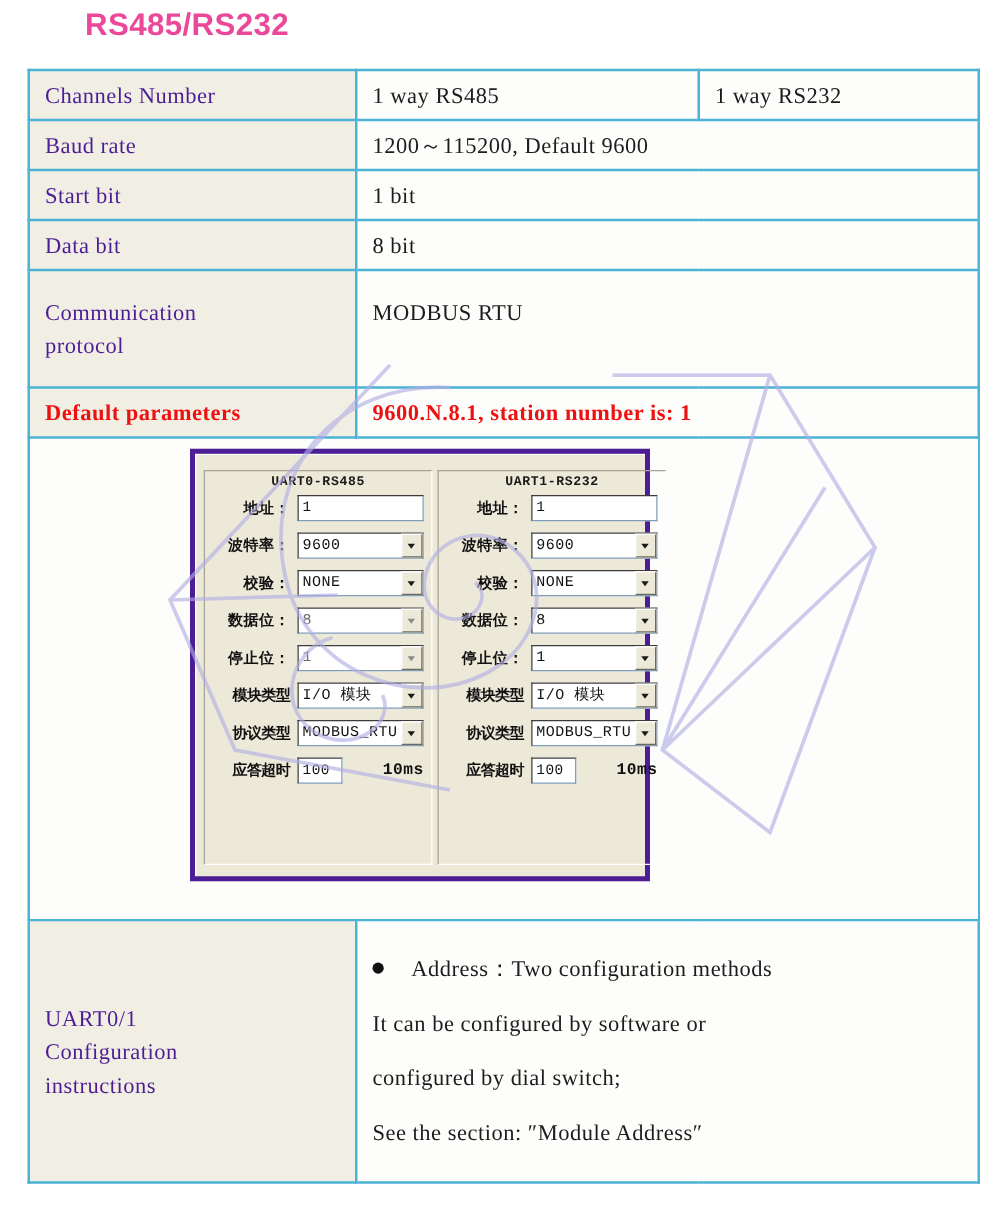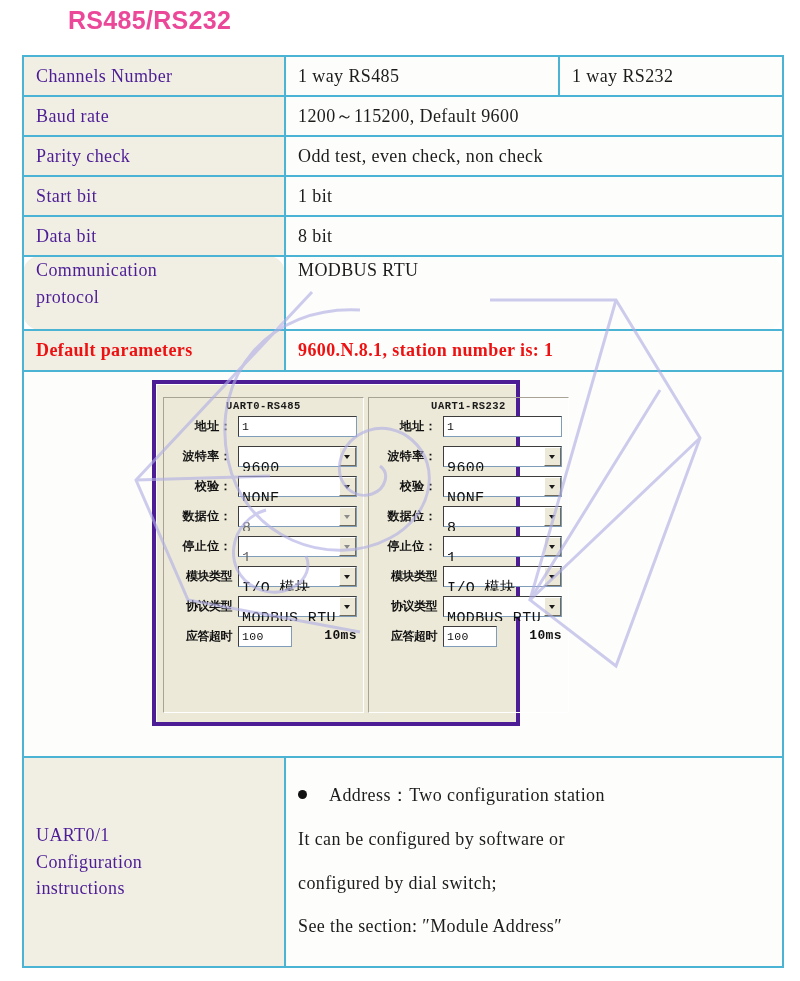--- a/index.html
+++ b/index.html
@@ -64,21 +64,21 @@
   #spec-table td.label {
     width: 238px;
     background: #f1eee4;
     color: #4c1d95;
   }
   #spec-table td.val-a { width: 250px; }
   #spec-table tr.highlight td {
     color: #ee1111;
     font-weight: bold;
   }
-  #spec-table td.tall { height: 66px; vertical-align: top; padding-top: 0; border-radius: 17px; }
+  #spec-table td.tall { height: 66px; vertical-align: top; padding-top: 20px; }
   #spec-table td.tall .l2 { display:block; }
 
   .cell-txt { display: block; }
 
   
   td.shot-cell {
     padding: 0;
     height: 372px;
     background: #fdfdfb;
     position: relative;
@@ -166,22 +166,22 @@
     display: flex;
     align-items: stretch;
     background: #ffffff;
     border: 1px solid #7f9db9;
     border-top-color: #3c3c3c;
     border-left-color: #3c3c3c;
   }
   .combo .cv {
     flex: 1 1 auto;
     line-height: 19px;
-    font-size: 15px;
-    padding: 12px 3px;
+    font-size: 12px;
+    padding: 0 3px;
     color: #111;
     font-family: "Liberation Mono", "DejaVu Sans Mono", monospace;
     white-space: nowrap;
     overflow: hidden;
   }
   .combo.dim .cv { color: #6a6a6a; }
   .combo .arrow {
     flex: 0 0 15px;
     background: #ece9d8;
     border-left: 1px solid #ffffff;
@@ -269,24 +269,20 @@
       <td class="label">Channels Number</td>
       <td class="val-a">1 way RS485</td>
       <td>1 way RS232</td>
     </tr>
 
     <tr>
       <td class="label">Baud rate</td>
       <td colspan="2">1200～115200, Default 9600</td>
     </tr>
 
-    <tr>
-      <td class="label">Parity check</td>
-      <td colspan="2">Odd test, even check, non check</td>
-    </tr>
 
     <tr>
       <td class="label">Start bit</td>
       <td colspan="2">1 bit</td>
     </tr>
 
     <tr>
       <td class="label">Data bit</td>
       <td colspan="2">8 bit</td>
     </tr>
@@ -448,21 +444,21 @@
     </tr>
 
     <tr>
       <td class="label instr-label">
         <span class="l">UART0/1</span>
         <span class="l">Configuration</span>
         <span class="l">instructions</span>
       </td>
       <td class="instr-body" colspan="2">
         <div class="instr-line">
-          <span class="bullet"></span><span>Address：Two configuration station</span>
+          <span class="bullet"></span><span>Address：Two configuration methods</span>
         </div>
         <div class="instr-line">It can be configured by software or</div>
         <div class="instr-line">configured by dial switch;</div>
         <div class="instr-line">See the section: ″Module Address″</div>
       </td>
     </tr>
   </tbody>
 </table>
 
 </body></html>

